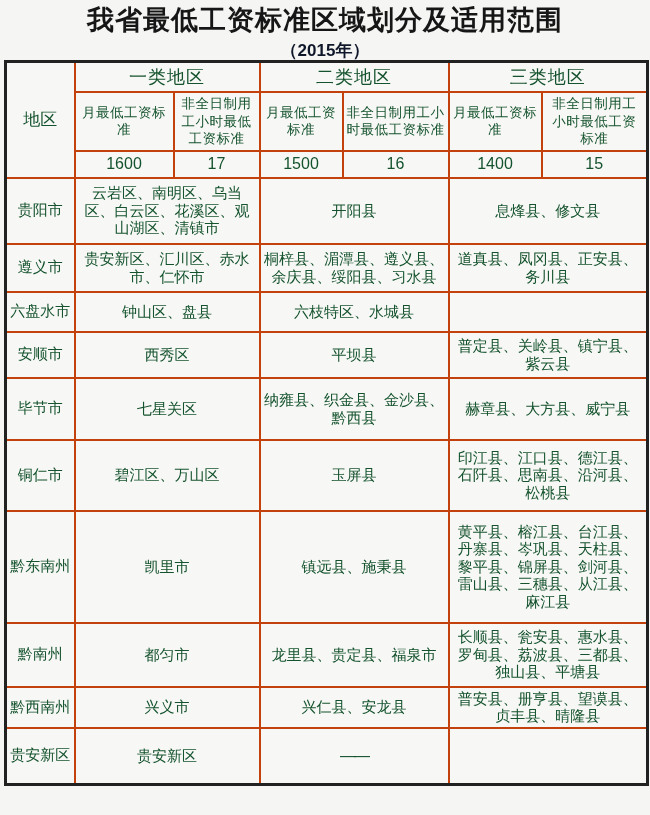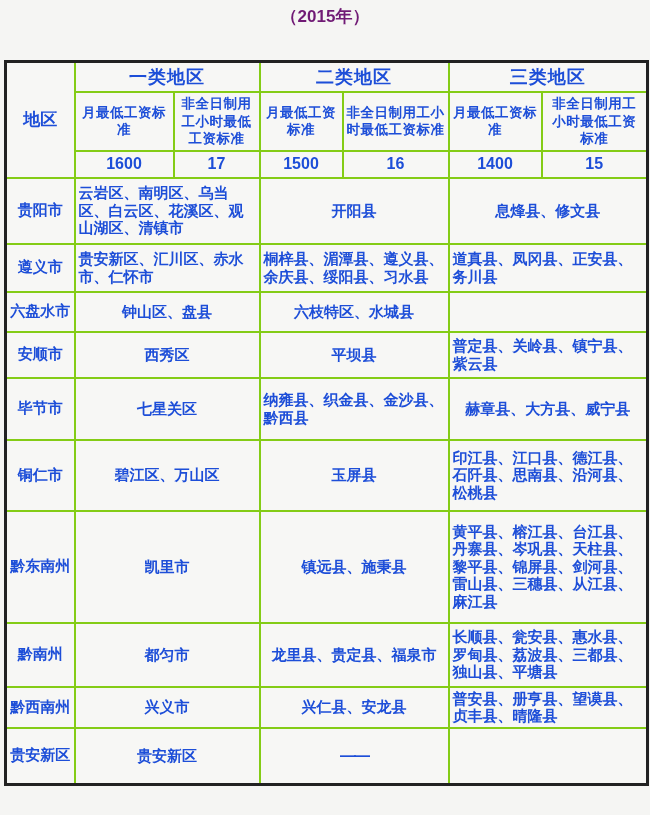--- a/index.html
+++ b/index.html
@@ -23,39 +23,39 @@
   .doc-title {
     font-size: 27px;
     font-weight: bold;
     letter-spacing: 1px;
     color: #161616;
     line-height: 1.25;
   }
   .doc-subtitle {
     font-size: 17px;
     font-weight: bold;
-    color: #701a75;
+    color: #0f172a;
     margin-top: 1px;
   }
   table.wage {
     border-collapse: collapse;
     table-layout: fixed;
     width: 642px;
     margin: 0 0 0 4px;
     border: 3px solid #222222;
     background: #f7f7f5;
   }
   table.wage th, table.wage td {
-    border: 2px solid #84cc16;
-    font-weight: bold;
+    border: 2px solid #c2410c;
+    font-weight: normal;
     text-align: center;
     vertical-align: middle;
     padding: 2px 3px;
     overflow: hidden;
-    color: #1d4ed8;
+    color: #14532d;
   }
   th.region-h {
     font-size: 17px;
     line-height: 1.5;
   }
   tr.cat-row { height: 28px; }
   th.cat { font-size: 18px; letter-spacing: 1px; }
   tr.sub-row { height: 57px; }
   th.sub {
     font-size: 13.5px;
@@ -66,40 +66,41 @@
   tr.val-row { height: 27px; }
   tr.val-row td { font-size: 16px; }
   td.region { font-size: 15px; padding: 2px 1px; }
   td.area {
     font-size: 15px;
     line-height: 17.5px;
     padding: 2px 4px;
   }
   td.area > span {
     display: inline-block;
-    text-align: left;
+    text-align: center;
     max-width: 100%;
   }
   td.dash-cell { font-size: 16px; letter-spacing: -2px; }
   
   tbody.rows tr:nth-child(1)  { height: 66px; }
   tbody.rows tr:nth-child(2)  { height: 48px; }
   tbody.rows tr:nth-child(3)  { height: 40px; }
   tbody.rows tr:nth-child(4)  { height: 46px; }
   tbody.rows tr:nth-child(5)  { height: 62px; }
   tbody.rows tr:nth-child(6)  { height: 71px; }
   tbody.rows tr:nth-child(7)  { height: 112px; }
   tbody.rows tr:nth-child(8)  { height: 64px; }
   tbody.rows tr:nth-child(9)  { height: 36px; }
   tbody.rows tr:nth-child(10) { height: 57px; }
 </style>
 </head>
 <body>
 
 <div class="title-block">
+  <div class="doc-title">我省最低工资标准区域划分及适用范围</div>
   <div class="doc-subtitle">（2015年）</div>
 </div>
 
 <table class="wage">
   <colgroup>
     <col style="width:69px">
       <col style="width:99px">
       <col style="width:86px">
     <col style="width:83px">
       <col style="width:106px">

